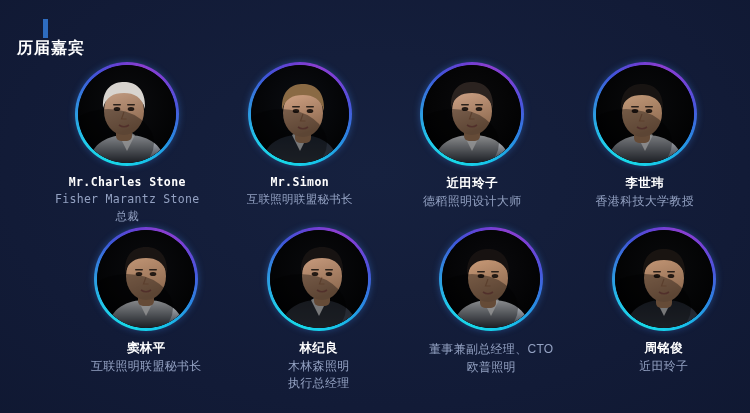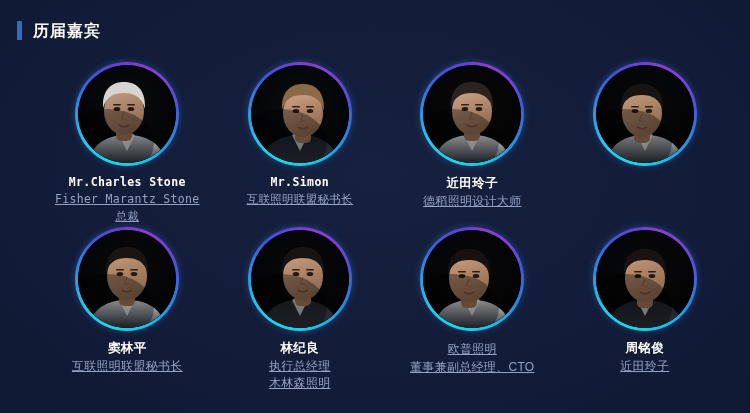--- a/index.html
+++ b/index.html
@@ -25,20 +25,21 @@
   }
 
   
   .header {
     position: absolute;
     left: 17px;
     top: 19px;
     display: flex;
     align-items: center;
     height: 22px;
+    flex-direction: column;
   }
   .header-bar {
     width: 5px;
     height: 19px;
     background: #2e6cc0;
     margin-right: 11px;
     flex: 0 0 auto;
   }
   .header-title {
     color: #ffffff;
@@ -54,21 +55,21 @@
     position: absolute;
     left: 0;
     top: 62px;
     width: 750px;
   }
   .row {
     display: flex;
     width: 750px;
   }
   .row-1 { height: 165px; }
-  .row-2 { height: 160px; }
+  .row-2 { height: 160px; justify-content: flex-end; }
 
   .guest {
     width: 172.5px;
     display: flex;
     flex-direction: column;
     align-items: center;
     position: relative;
   }
   .guest:nth-child(1) { margin-left: 41px; }
   .guest:nth-child(2),
@@ -128,21 +129,20 @@
     font-weight: bold;
     letter-spacing: 0.4px;
     white-space: nowrap;
   }
   .g-line {
     color: #93a1c2;
     font-size: 12px;
     letter-spacing: 0.3px;
     margin-top: 2px;
     white-space: nowrap;
-    text-decoration: underline;
   }
   .latin .g-name,
   .latin .g-line { font-family: "DejaVu Sans Mono", "Liberation Mono", monospace; font-size: 11.5px; }
 </style>
 </head>
 <body>
 
 <div id="stage">
 
   <div class="header">
@@ -345,20 +345,24 @@
     <rect x="49" y="41" width="8" height="1.6" rx="0.8" fill="#2b211a"></rect>
 
     <path d="M46 49 L43.5 56 L48.5 56" fill="none" stroke="#8d6247" stroke-width="1.2"></path>
     <path d="M41 62 Q46 65.5 51 62" fill="none" stroke="#7d4a42" stroke-width="1.6"></path>
 
     <ellipse cx="30" cy="78" rx="46" ry="34" fill="#000" opacity="0.35"></ellipse>
   </svg>
               </div>
             </div>
           </div>
+          <div class="caption">
+            <div class="g-name">李世玮</div>
+            <div class="g-line">香港科技大学教授</div>
+          </div>
         </div>
       </div>
     <div class="row row-2" id="row2">
         <div class="guest">
           <div class="avatar-wrap">
             <div class="avatar-inner">
               <div class="photo">
   <svg viewBox="0 0 98 98" xmlns="http://www.w3.org/2000/svg">
     <defs>
       <radialGradient id="bg4" cx="50%" cy="40%" r="75%">
@@ -447,22 +451,22 @@
     <path d="M52 47 L49.5 54 L54.5 54" fill="none" stroke="#8d6247" stroke-width="1.2"></path>
     <path d="M47 60 Q52 63.5 57 60" fill="none" stroke="#7d4a42" stroke-width="1.6"></path>
 
     <ellipse cx="30" cy="78" rx="46" ry="34" fill="#000" opacity="0.35"></ellipse>
   </svg>
               </div>
             </div>
           </div>
           <div class="caption">
             <div class="g-name">林纪良</div>
+            <div class="g-line">木林森照明</div>
             <div class="g-line">执行总经理</div>
-            <div class="g-line">木林森照明</div>
           </div>
         </div>
         <div class="guest">
           <div class="avatar-wrap">
             <div class="avatar-inner">
               <div class="photo">
   <svg viewBox="0 0 98 98" xmlns="http://www.w3.org/2000/svg">
     <defs>
       <radialGradient id="bg6" cx="50%" cy="40%" r="75%">
         <stop offset="0%" stop-color="#0a0a0d"></stop>
@@ -498,22 +502,22 @@
 
     <path d="M46 49 L43.5 56 L48.5 56" fill="none" stroke="#8d6247" stroke-width="1.2"></path>
     <path d="M41 62 Q46 65.5 51 62" fill="none" stroke="#7d4a42" stroke-width="1.6"></path>
 
     <ellipse cx="30" cy="78" rx="46" ry="34" fill="#000" opacity="0.35"></ellipse>
   </svg>
               </div>
             </div>
           </div>
           <div class="caption">
+            <div class="g-line">董事兼副总经理、CTO</div>
             <div class="g-line">欧普照明</div>
-            <div class="g-line">董事兼副总经理、CTO</div>
           </div>
         </div>
         <div class="guest">
           <div class="avatar-wrap">
             <div class="avatar-inner">
               <div class="photo">
   <svg viewBox="0 0 98 98" xmlns="http://www.w3.org/2000/svg">
     <defs>
       <radialGradient id="bg7" cx="50%" cy="40%" r="75%">
         <stop offset="0%" stop-color="#090a0c"></stop>

